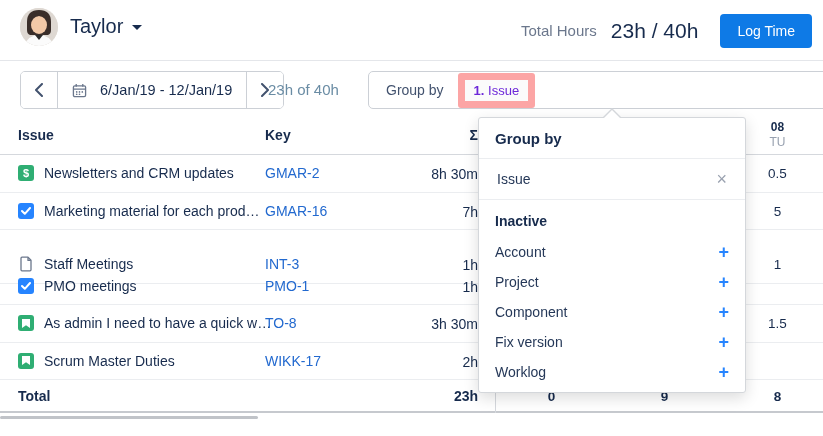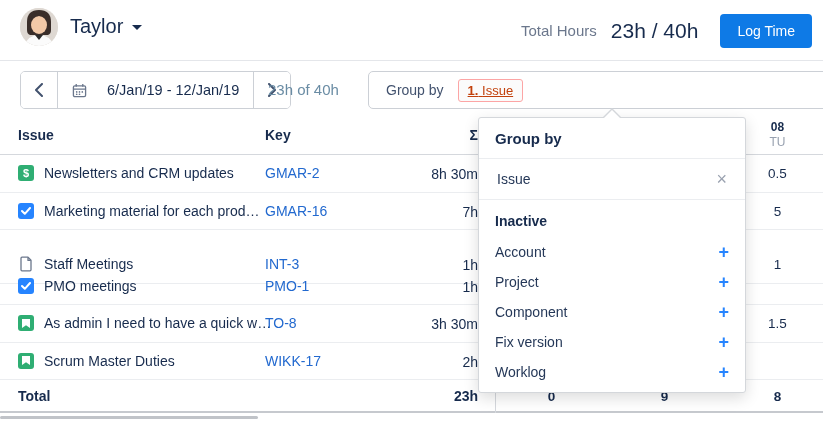--- a/index.html
+++ b/index.html
@@ -14,25 +14,25 @@
   .top-right { position:absolute; right:11px; top:0; height:61px; display:flex; align-items:center; gap:14px; }
   .total-hours-label { font-size:15px; color:#6B778C; }
   .total-hours-value { font-size:21px; color:#172B4D; margin-right:8px; }
   .log-time-btn { background:#0E7AE6; color:#fff; font-size:14px; font-weight:400; border:none; border-radius:4px; padding:9px 17px; cursor:pointer; font-family:"Liberation Sans", sans-serif; }
 
   
   .date-nav { position:absolute; left:20px; top:71px; height:38px; display:flex; align-items:stretch; border:1px solid #ccd0d6; border-radius:5px; background:#fff; overflow:hidden; }
   .nav-btn { width:37px; display:flex; align-items:center; justify-content:center; cursor:pointer; background:#fff; border:none; }
   .nav-prev { border-right:1px solid #ccd0d6; }
   .nav-next { border-left:1px solid #ccd0d6; }
-  .date-cell { display:flex; align-items:center; gap:20px; padding:0 14px; font-size:14.5px; color:#172B4D; cursor:pointer; }
+  .date-cell { display:flex; align-items:center; gap:13px; padding:0 14px; font-size:14.5px; color:#172B4D; cursor:pointer; }
   .hours-summary { position:absolute; left:268px; top:71px; height:38px; line-height:38px; font-size:15px; color:#6A8CA4;text-align:center; }
   .groupby-bar { position:absolute; left:368px; top:71px; right:-8px; height:38px; border:1px solid #ccd0d6; border-radius:5px; display:flex; align-items:center; padding-left:17px; gap:14px; background:#fff; }
   .groupby-label { font-size:14px; color:#42526E; }
-  .groupby-chip { border:1px solid #fca5a5; border-radius:3px; background:#fbfbfb; padding:3px 9px; font-size:13px; color:#c2410c; cursor:pointer;text-decoration:underline; }
+  .groupby-chip { border:7px solid #fca5a5; border-radius:3px; background:#fbfbfb; padding:3px 9px; font-size:13px; color:#6d28d9; cursor:pointer; }
   .groupby-chip b { font-weight:700; }
 
   
   .thead { position:absolute; left:0; top:117px; width:823px; height:38px; border-bottom:1px solid #d5d8dd; }
   .th { position:absolute; font-size:14px; font-weight:700; color:#172B4D; top:10px; }
   .th-issue { left:18px; }
   .th-key { left:265px; }
   .th-sum { right:345px; }
   .day-head { position:absolute; left:721px; width:113px; top:3px; text-align:center; line-height:15px; }
   .day-head .dnum { font-size:12px; font-weight:700; color:#172B4D; display:block; }

